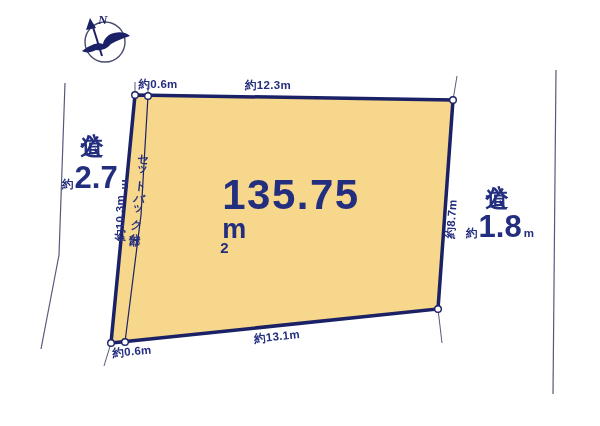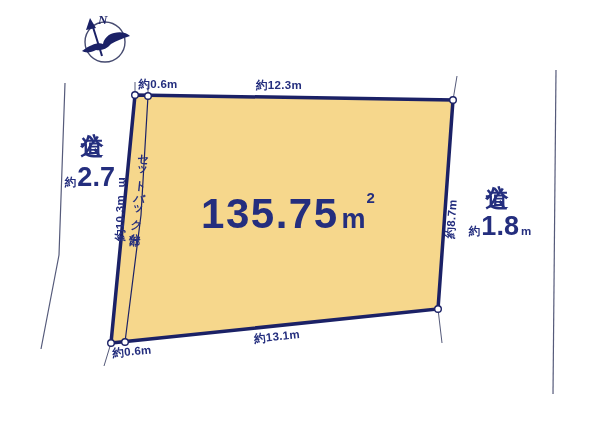--- a/index.html
+++ b/index.html
@@ -7,44 +7,44 @@
     position:relative;width:600px;height:426px;background:#ffffff;overflow:hidden;
     font-family:"Liberation Sans","DejaVu Sans",sans-serif;
   }
   svg.layer{position:absolute;left:0;top:0;}
   .lbl{
     position:absolute;color:#242e7e;font-weight:bold;white-space:nowrap;
     line-height:1;
   }
   .dim{font-size:11.5px;letter-spacing:0.3px;}
   #dim-top-setback{left:158px;top:85px;transform:translate(-50%,-50%);}
-  #dim-top{left:279px;top:86px;transform:translate(-50%,-50%);}
+  #dim-top{left:268px;top:86px;transform:translate(-50%,-50%);}
   #dim-left{left:121px;top:218px;transform:translate(-50%,-50%) rotate(-90deg);}
   #dim-right{left:452px;top:219px;transform:translate(-50%,-50%) rotate(-86deg);}
   #dim-bottom{left:277px;top:337px;transform:translate(-50%,-50%) rotate(-6deg);}
   #dim-bottom-setback{left:132px;top:352px;transform:translate(-50%,-50%) rotate(-5deg);}
   #setback-label{
     left:144px;top:146px;writing-mode:vertical-rl;font-size:11.5px;
     transform:translateX(-50%) rotate(6deg);transform-origin:top center;
   }
   #area-label{
     left:288px;top:214px;transform:translate(-50%,-50%);
-    display:flex;align-items:baseline;
+    display:flex;align-items:baseline;flex-direction:column;
   }
   .area-value{font-size:42px;letter-spacing:1.5px;}
   .area-unit{font-size:27px;margin-left:3px;}
   .area-sup{font-size:15px;align-self:flex-start;margin-top:-3px;margin-left:1px;}
   .road-name{writing-mode:vertical-rl;font-size:23px;letter-spacing:2px;}
   #road-left-name{left:92px;top:114px;transform:translateX(-50%);}
   #road-right-name{left:497px;top:166px;transform:translateX(-50%);}
   .road-width{display:flex;align-items:baseline;}
   #road-left-width{left:96px;top:177px;transform:translate(-50%,-50%);}
   #road-right-width{left:500px;top:226px;transform:translate(-50%,-50%);}
   .w-prefix{font-size:11.5px;margin-right:1px;}
-  .w-value{font-size:27px;}
+  .w-value{font-size:31px;}
   .w-unit{font-size:11.5px;margin-left:2px;}
   .w-unit.rot{display:inline-block;transform:rotate(90deg);transform-origin:center;}
 </style>
 </head>
 <body>
 
 <div class="stage">
 
   <svg class="layer" width="600" height="426" viewBox="0 0 600 426">
 

